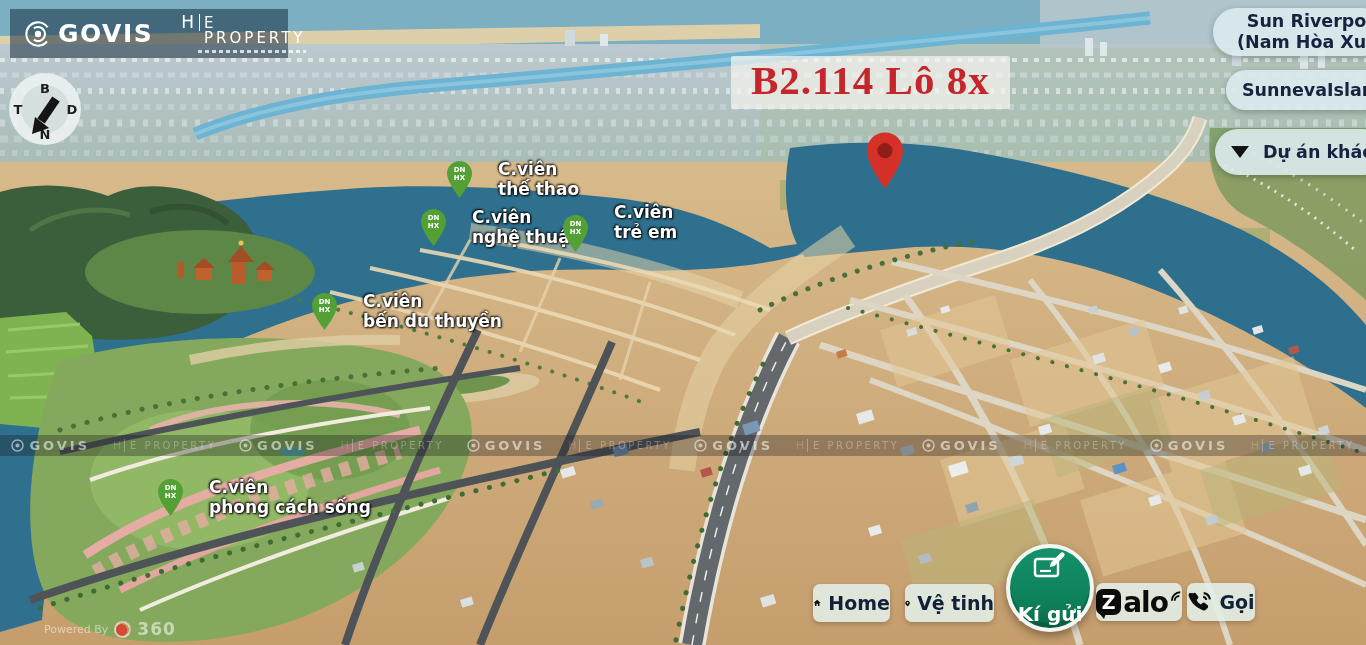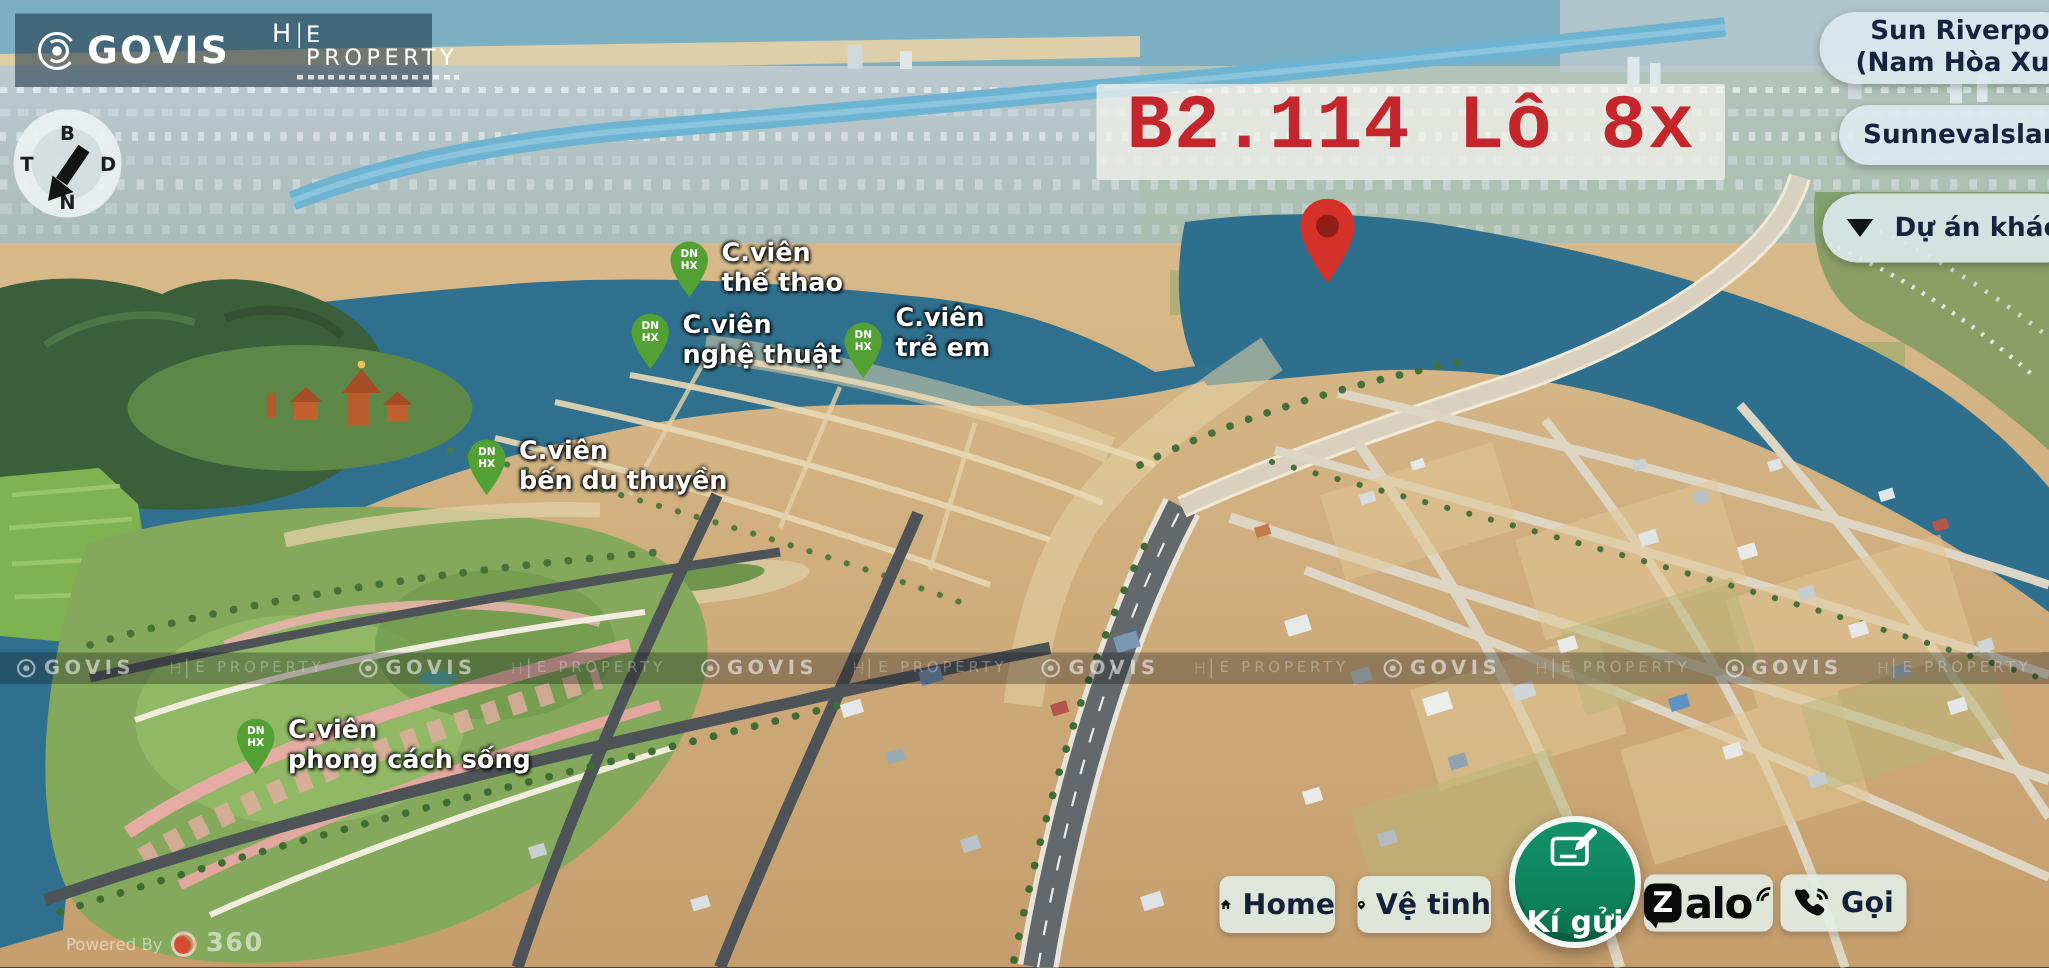--- a/index.html
+++ b/index.html
@@ -33,28 +33,28 @@
   .prop-row .pname{font-size:15px;font-weight:400;letter-spacing:3px;}
   .ptag{margin-top:4px;height:3px;width:108px;align-self:flex-end;
         background:repeating-linear-gradient(90deg,rgba(255,255,255,.75) 0 4px,transparent 4px 7px);}
 
   
   .compass{position:absolute;left:8px;top:72px;width:74px;height:74px;cursor:pointer;}
 
   
   .lot-title{position:absolute;left:731px;top:56px;padding:2px 20px 6px 20px;
              background:rgba(246,244,238,.72);border-radius:2px;
-             font-family:Liberation Mono, monospace;font-weight:700;
-             font-size:51px;line-height:1.1;color:#c5262b;letter-spacing:1px;white-space:nowrap;}
+             font-family:Liberation Serif, serif;font-weight:700;
+             font-size:41px;line-height:1.1;color:#c5262b;letter-spacing:1px;white-space:nowrap;}
 
   
   .marker{position:absolute;left:866px;top:131px;width:38px;height:60px;cursor:pointer;}
 
   
-  .park{position:absolute;display:flex;align-items:flex-start;gap:8px;cursor:pointer;}
+  .park{position:absolute;display:flex;align-items:flex-start;gap:25px;cursor:pointer;}
   .park .gpin{flex:0 0 auto;}
   .ptext span{display:block;white-space:nowrap;color:#ffffff;font-size:17px;font-weight:700;
               line-height:1.15;
               text-shadow:0 0 3px rgba(0,0,0,.95),1px 1px 2px rgba(0,0,0,.9),-1px -1px 2px rgba(0,0,0,.8);}
   .park1{left:446px;top:160px;}
   .park2{left:420px;top:208px;}
   .park3{left:562px;top:203px;}  .park3 .gpin{margin-top:11px;}
   .park4{left:311px;top:292px;}
   .park5{left:157px;top:478px;}
 
@@ -71,21 +71,21 @@
        border-top:12px solid #101418;}
 
   
   .ctl{position:absolute;height:38px;background:rgba(227,239,232,.88);border-radius:7px;
        display:flex;align-items:center;justify-content:center;gap:7px;cursor:pointer;
        box-shadow:0 2px 5px rgba(0,0,0,.22);color:#132039;font-size:19px;font-weight:700;
        box-sizing:border-box;white-space:nowrap;}
   .ctl.home{left:813px;top:584px;width:77px;}
   .ctl.satellite{left:905px;top:584px;width:89px;}
   .ctl.zalo{left:1096px;top:583px;width:86px;gap:2px;}
-  .ctl.call{left:1187px;top:583px;width:84px;}
+  .ctl.call{left:1187px;top:583px;width:68px;}
   .consign{position:absolute;left:1006px;top:544px;width:88px;height:88px;border-radius:50%;
            background:linear-gradient(180deg,#13926a 0%,#0d7f59 70%,#0a6a4a 100%);
            border:4px solid #f1f6f2;box-sizing:border-box;cursor:pointer;
            display:flex;flex-direction:column;align-items:center;justify-content:center;gap:21px;
            box-shadow:0 4px 10px rgba(0,0,0,.35), inset 0 -5px 0 rgba(0,0,0,.15);}
   .consign span{color:#fff;font-size:20px;font-weight:700;}
   .zbox{width:27px;height:26px;background:#0b0b0b;border-radius:7px;display:flex;
         align-items:center;justify-content:center;color:#fff;font-size:19px;font-weight:900;
         position:relative;}
   .zbox:after{content:"";position:absolute;left:3px;bottom:-4px;width:0;height:0;

